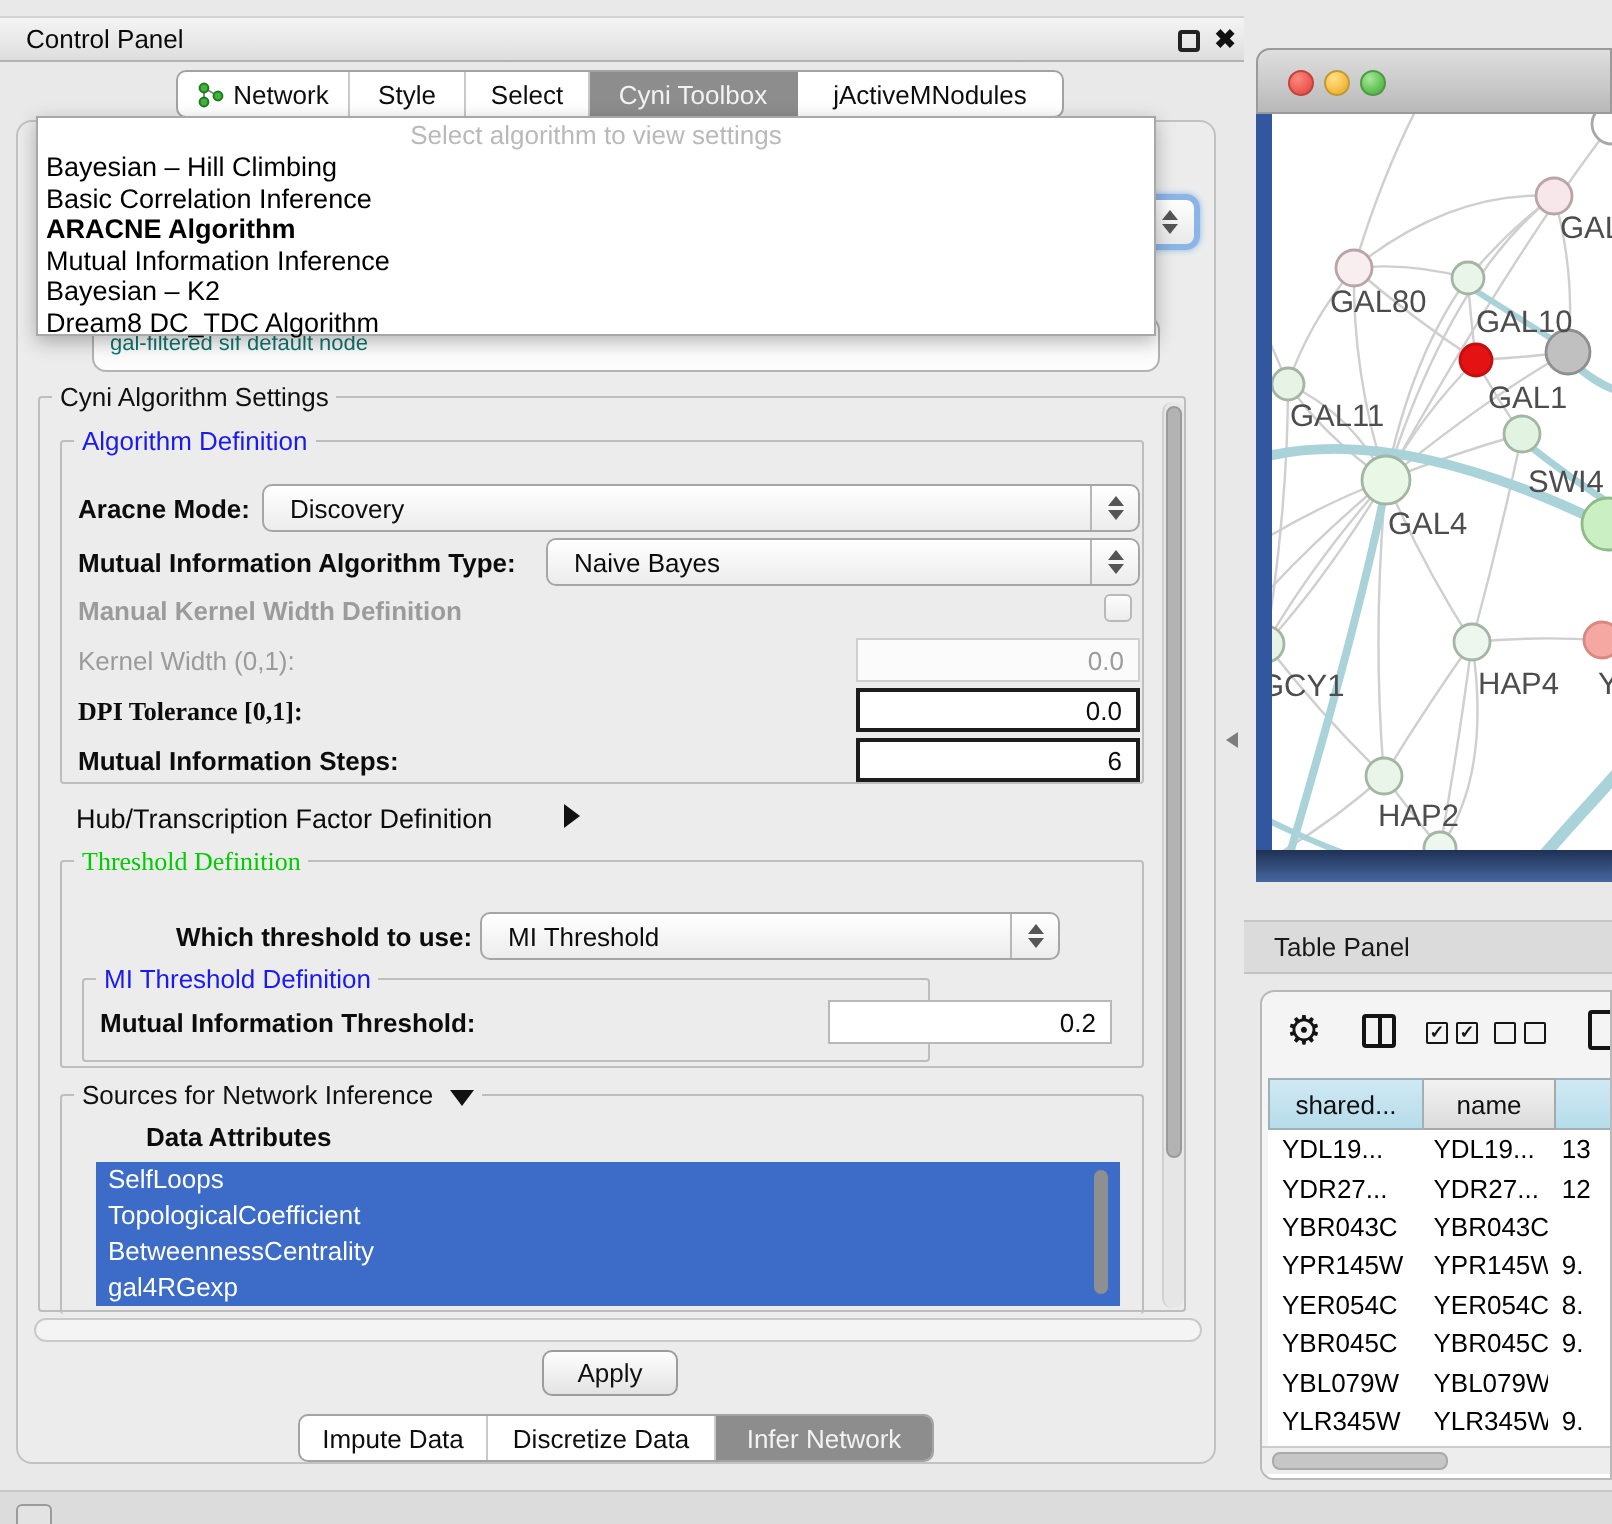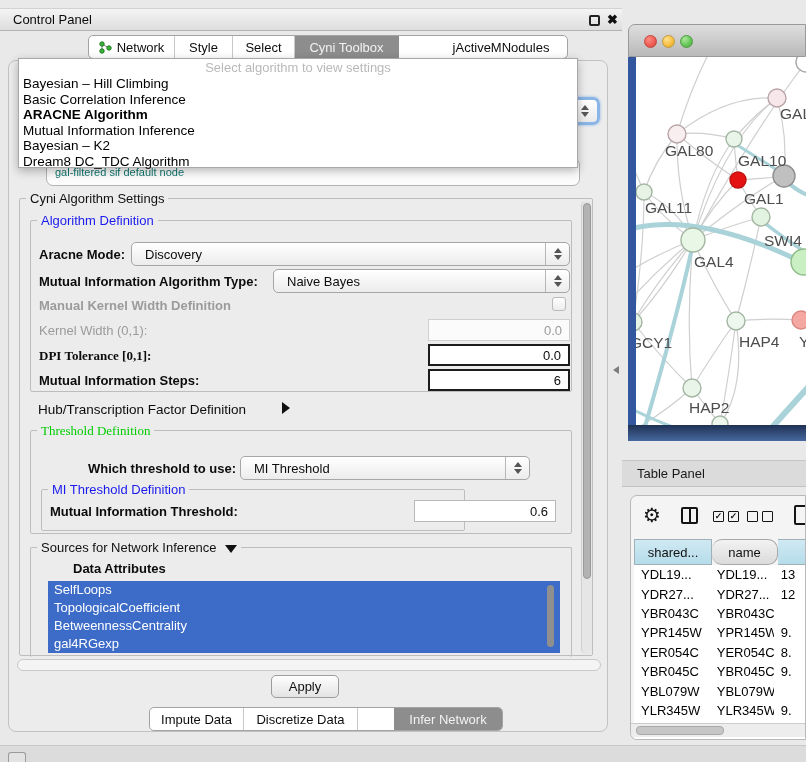--- a/index.html
+++ b/index.html
@@ -10,21 +10,21 @@
   
   .cp-titlebar { left:0; top:8px; width:622px; height:23px;
     background:linear-gradient(#f4f4f4,#dedede); border-top:1px solid #d2d2d2; border-bottom:1px solid #b3b3b3;
     display:flex; align-items:center; }
   .cp-title { margin-left:13px; font-size:13px; color:#0a0a0a; }
   .float-btn { position:absolute; right:22px; top:6px; width:11px; height:11px; border:2px solid #222; border-radius:2px; background:transparent; }
   .close-btn { position:absolute; right:4px; top:3px; font-size:13px; font-weight:bold; color:#111; }
 
   .seg { display:flex; position:absolute; background:#fff; border:1px solid #a3a3a3; border-radius:5px; overflow:hidden; height:24px; }
   .seg .tab { display:flex; align-items:center; justify-content:center; font-size:13px; color:#0d0d0d; border-right:1px solid #c9c9c9; gap:5px; }
-  .seg .tab:last-child { border-right:none;margin-left:36px; }
+  .seg .tab:last-child { border-right:none; }
   .seg .tab.selected { background:#8d8d8d; color:#f2f2f2; border-right-color:#8d8d8d; }
 
   .main-panel { left:8px; top:60px; width:600px; height:672px; background:#ececec; border:1px solid #c2c2c2; border-radius:8px; }
 
   .group { position:absolute; border:1px solid #bdbdbd; border-radius:2px; }
   .gtitle { position:absolute; top:-8px; left:6px; background:#ececec; padding:0 4px; font-size:13px; white-space:nowrap; }
   .t-blue { color:#1a1aee; }
   .t-green { color:#00cc00;font-family:Liberation Serif, serif; }
   .lbl { position:absolute; font-size:13px; font-weight:bold; color:#0c0c0c; white-space:nowrap; }
   .lbl.dis { color:#9b9b9b; }
@@ -86,21 +86,21 @@
   .gear { position:absolute; left:12px; top:7px; font-size:20px; color:#141414; font-family:"DejaVu Sans", sans-serif; }
   .colicon { position:absolute; left:50px; top:11px; width:17px; height:17px; border:2px solid #141414; border-radius:2px; }
   .colicon div { position:absolute; left:6px; top:0; width:2px; height:13px; background:#141414; }
   .cb { position:absolute; top:15px; width:11px; height:11px; border:1.6px solid #141414; border-radius:1px; font-size:9px; line-height:9px; text-align:center; font-weight:bold; color:#141414; }
   .docicon { position:absolute; left:163px; top:9px; width:20px; height:20px; border:2px solid #141414; border-radius:2px; background:#f4f4f4; }
 
   .tbl-head { position:absolute; left:3px; top:43px; height:26px; display:flex; }
   .hcell { border:1px solid #9fb0b6; border-left:none; display:flex; align-items:center; justify-content:center; font-size:13px; color:#111; }
   .hcell:first-child { border-left:1px solid #9fb0b6; }
   .hcell.tint-blue { background:linear-gradient(#cfe9f3,#b6dcea); }
-  .hcell.tint-gray { background:linear-gradient(#f2f2f2,#dbdbdb); border-color:#a8a8a8;border-radius:10px; }
+  .hcell.tint-gray { background:linear-gradient(#f2f2f2,#dbdbdb); border-color:#a8a8a8; }
   .tbl-rows { position:absolute; left:3px; top:69px; width:173px; background:#fff; }
   .trow { display:flex; height:19.4px; align-items:center; }
   .tcell { font-size:13px; color:#000; white-space:nowrap; overflow:hidden; padding-left:7px; }
   .tbl-hscroll { position:absolute; left:0; top:227px; width:176px; height:14px; background:#ededed; border-top:1px solid #cccccc; }
   .tbl-hthumb { position:absolute; left:5px; top:2px; width:88px; height:9px; background:#c6c6c6; border:1px solid #a9a9a9; border-radius:4px; }
 
   .divider-arrow { left:613px; top:366px; width:0; height:0; border-right:6px solid #7d7d7d; border-top:4px solid transparent; border-bottom:4px solid transparent; }
   .bottom-strip { left:0; top:745px; width:806px; height:17px; background:#dcdcdc; border-top:1px solid #c8c8c8; }
   .mini-icon { left:8px; top:752px; width:18px; height:10px; border:1px solid #9b9b9b; border-bottom:none; border-radius:3px 3px 0 0; background:#e3e3e3; }
 </style>
@@ -199,21 +199,21 @@
         <span class="stepper">
             <span class="up"></span>
             <span class="dn"></span>
           </span>
       </div>
 
       <div class="group" style="left:10px; top:58px; width:424px; height:42px;">
         <span class="gtitle t-blue">MI Threshold Definition</span>
         <span class="lbl" style="left:8px; top:14px;">Mutual Information Threshold:</span>
         <div class="field" style="left:372px; top:10px; width:142px;">
-          <span>0.6</span>
+          <span>0.2</span>
         </div>
       </div>
     </div>
 
     <div class="group" style="left:10px; top:348px; width:542px; height:110px; border-bottom:none;">
       <span class="gtitle">
         <span>Sources for Network Inference</span>
         <span class="tri-down" style="margin-left:5px; vertical-align:middle;"></span>
       </span>
       <span class="lbl" style="left:6px; top:13px;padding-left:36px;">Data Attributes</span>

